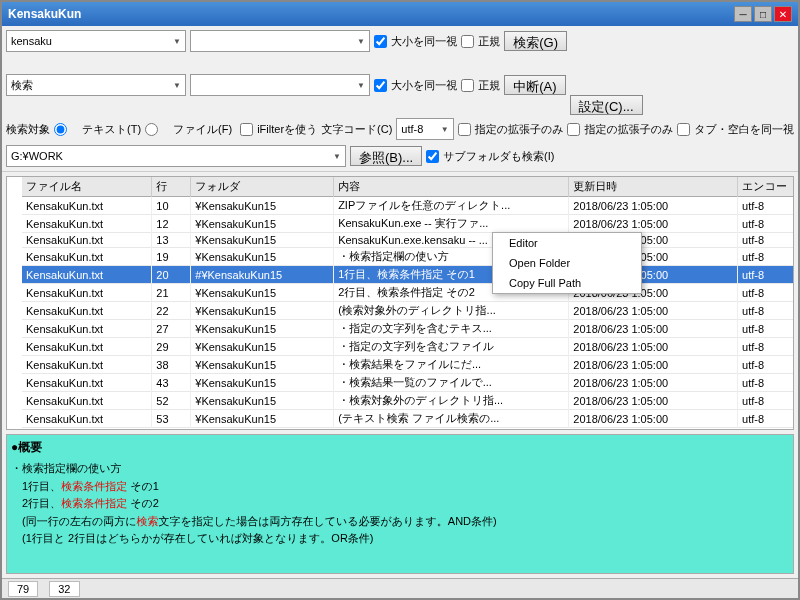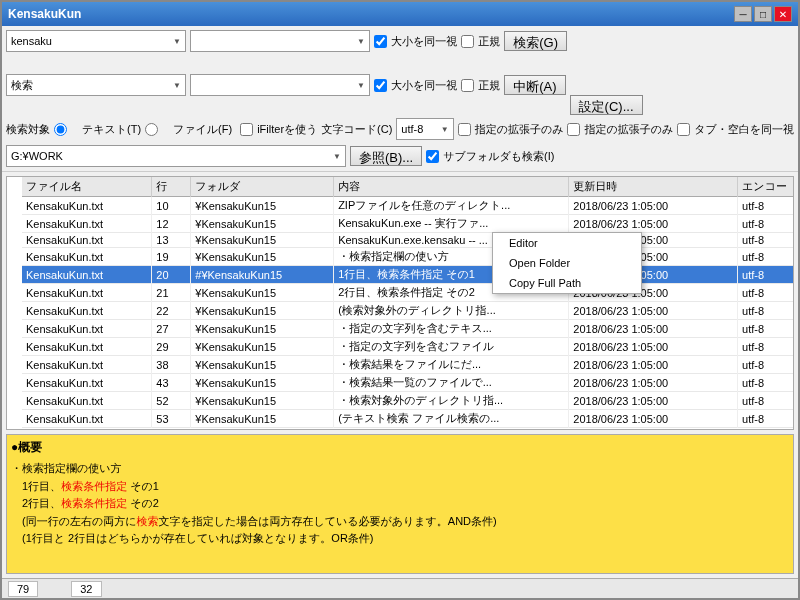--- a/index.html
+++ b/index.html
@@ -143,21 +143,21 @@
     .col-filename { width: 100px; }
     .col-line { width: 30px; }
     .col-folder { width: 110px; }
     .col-content { width: 180px; }
     .col-date { width: 130px; }
     .col-enc { width: 50px; }
 
     .summary-area {
       height: 140px;
       border: 1px solid #aaa;
-      background: #fde047;
+      background: #5eead4;
       padding: 4px;
       flex-shrink: 0;
       overflow: hidden;
     }
     .summary-title {
       font-weight: bold;
       font-size: 12px;
       margin-bottom: 4px;
     }
     .summary-body {
@@ -166,21 +166,21 @@
     }
     .highlight-red { color: #e00; }
     
     .statusbar {
       height: 20px;
       background: #e8e8e8;
       border-top: 1px solid #aaa;
       display: flex;
       align-items: center;
       padding: 0 6px;
-      gap: 33px;
+      gap: 11px;
       flex-shrink: 0;
     }
     .status-item {
       font-size: 11px;
       border: 1px solid #bbb;
       padding: 1px 8px;
       background: white;
     }
 
     

